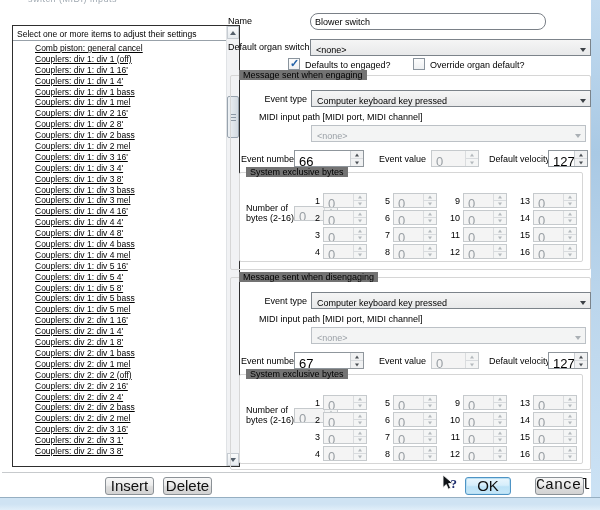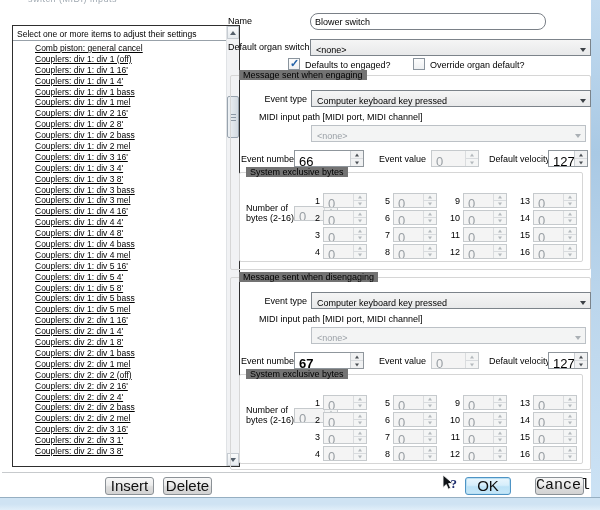--- a/index.html
+++ b/index.html
@@ -391,21 +391,21 @@
       <span class="combo-arrow"></span>
     </div>
 
     <div class="lbl" style="left:28px; top:36px;">MIDI input path [MIDI port, MIDI channel]</div>
     <div class="combo dis" style="left:80px; top:49px; width:275px;">
       <span class="combo-val">&lt;none&gt;</span>
       <span class="combo-arrow"></span>
     </div>
 
     <div class="lbl" style="left:10px; top:78px;">Event number</div>
-    <div class="spin" style="left:63px; top:74px; width:70px;font-weight:bold;">
+    <div class="spin" style="left:63px; top:74px; width:70px;">
       <span class="spin-val">67</span>
       <span class="spin-btns">
           <span class="sa up"></span>
           <span class="sa dn"></span>
         </span>
     </div>
     <div class="lbl" style="left:148px; top:78px;">Event value</div>
     <div class="spin dis" style="left:200px; top:74px; width:48px;">
       <span class="spin-val">0</span>
       <span class="spin-btns">

